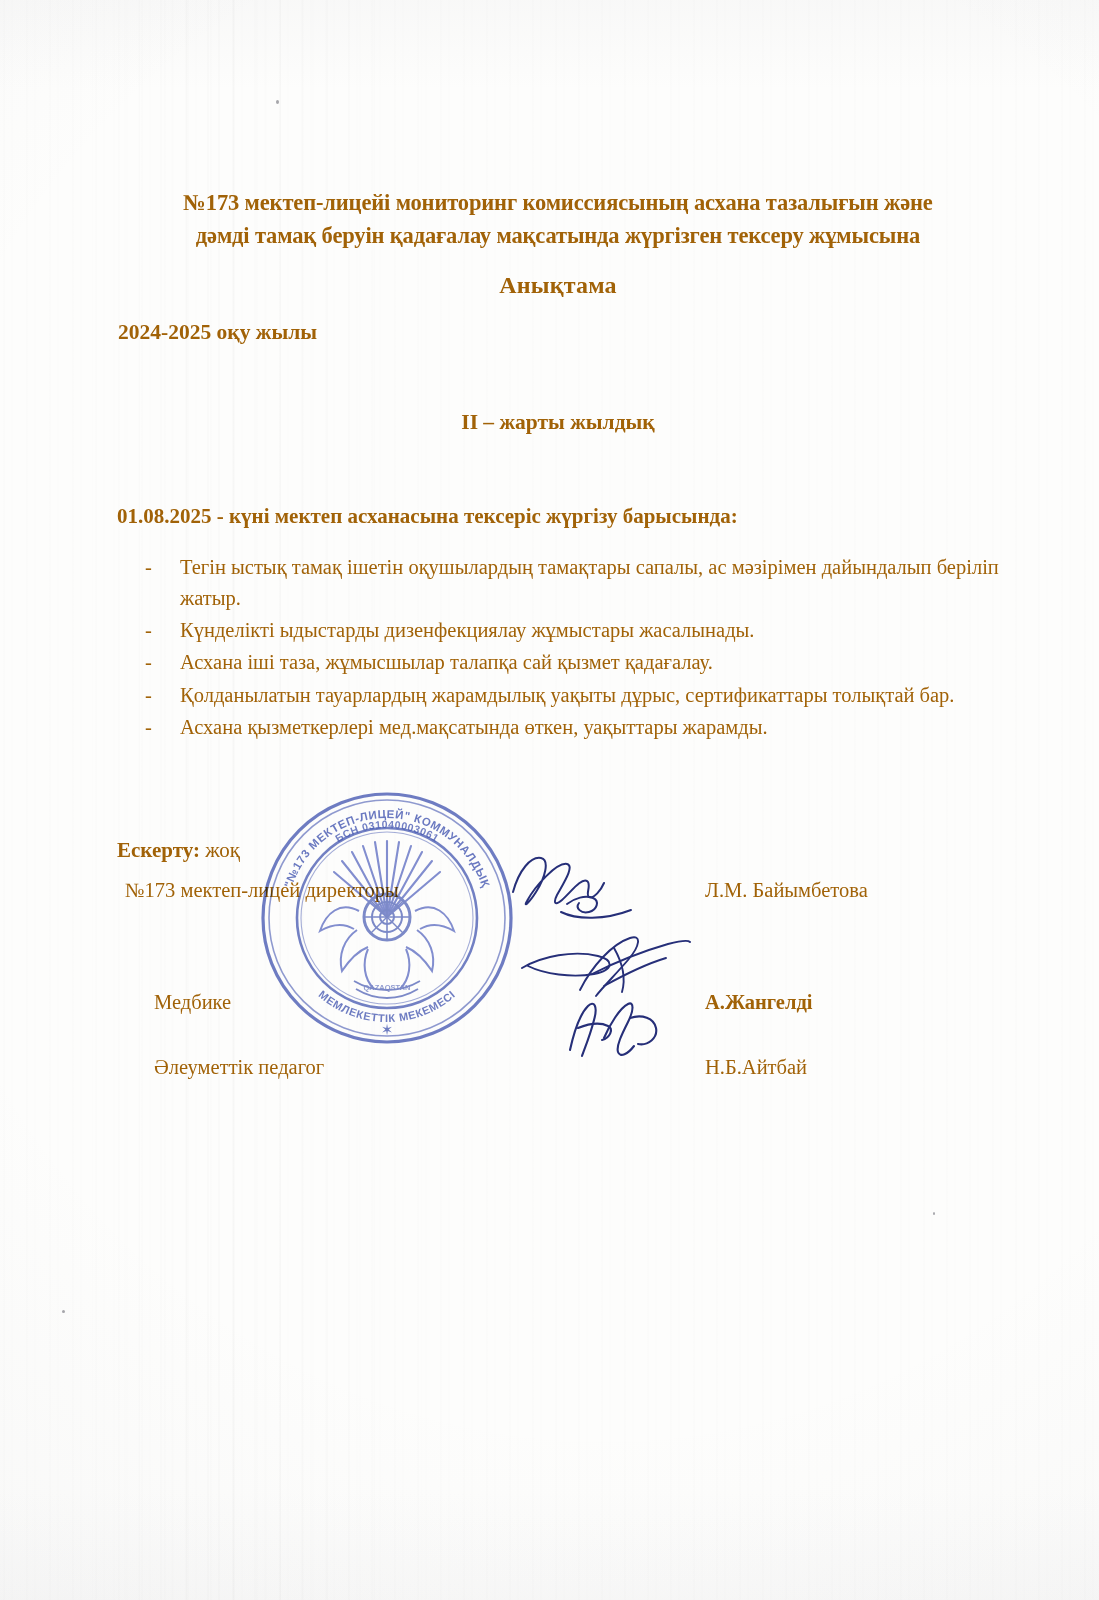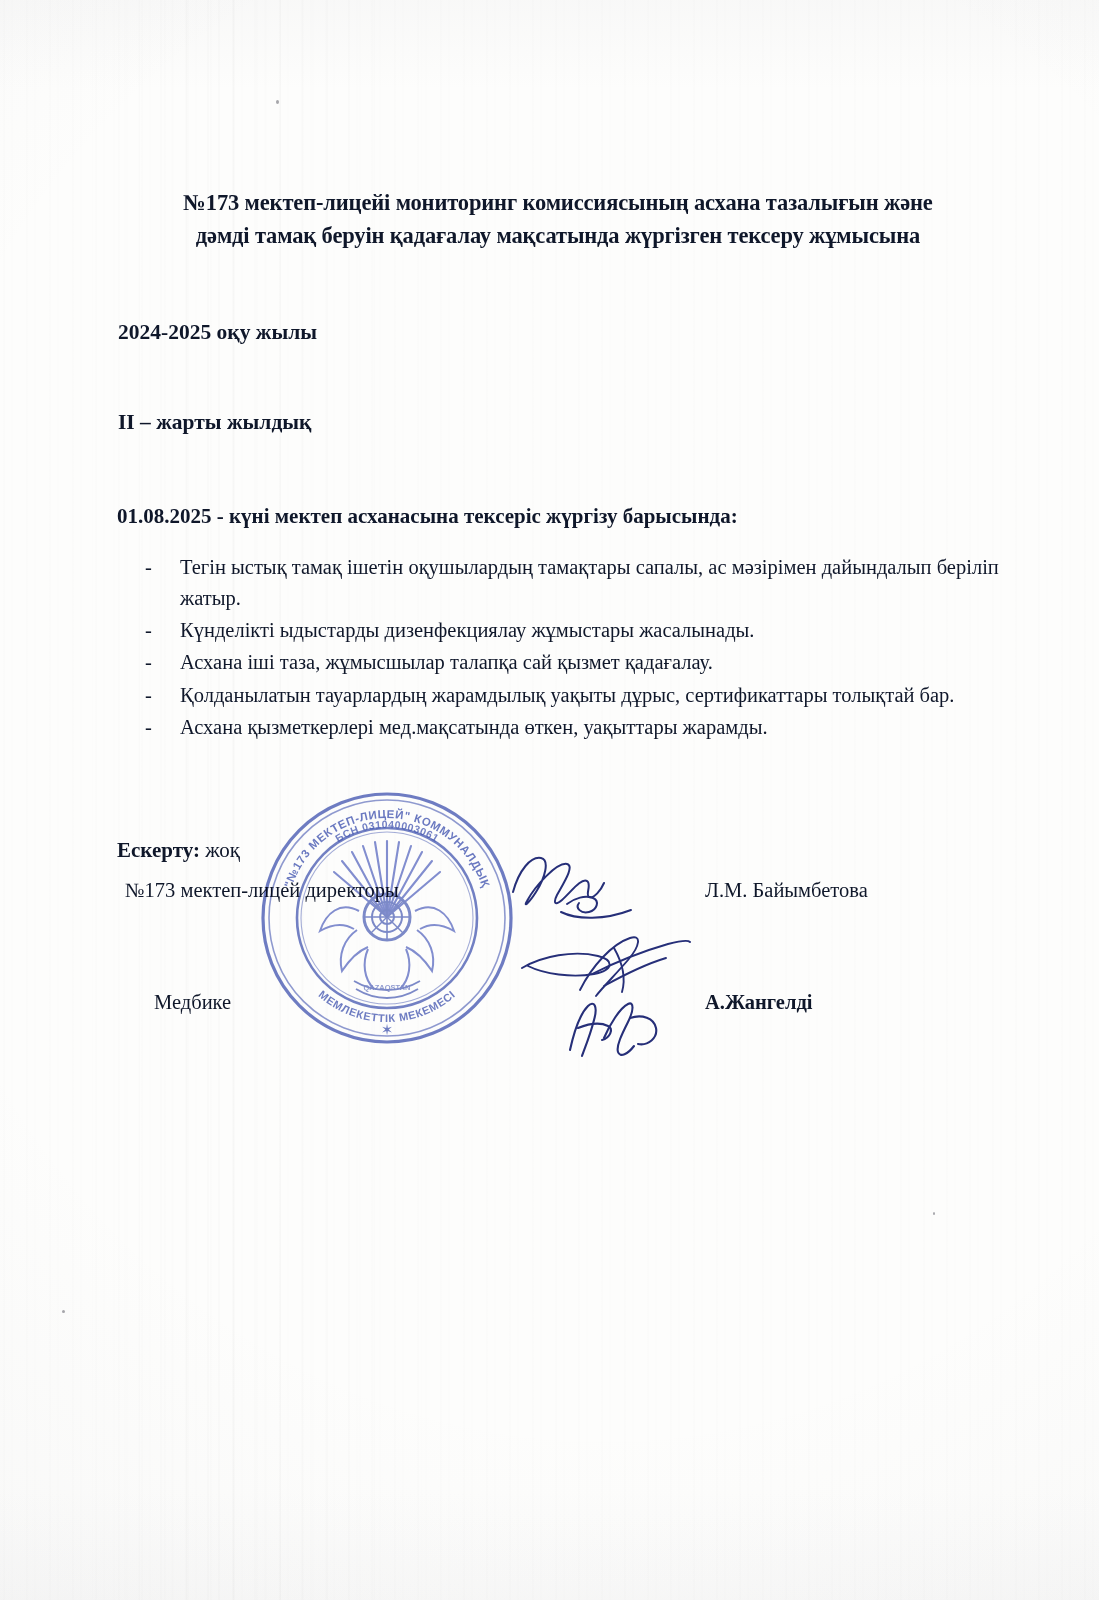--- a/index.html
+++ b/index.html
@@ -8,21 +8,21 @@
     background: #ffffff;
   }
 
   .page {
     position: relative;
     width: 1099px;
     height: 1600px;
     background: #fdfdfc;
     overflow: hidden;
     font-family: "Liberation Serif", "DejaVu Serif", serif;
-    color: #0f172a;
+    color: #a16207;
   }
 
   
   .scan-texture {
     position: absolute;
     inset: 0;
     pointer-events: none;
     background:
       repeating-linear-gradient(
         90deg,
@@ -116,21 +116,21 @@
     width: 880px;
     font-weight: bold;
     font-size: 21.5px;
   }
 
   .heading-term {
     position: absolute;
     left: 118px;
     top: 410px;
     width: 880px;
-    text-align: left;
+    text-align: center;
     font-weight: bold;
     font-size: 21.5px;
   }
 
   .intro-line {
     position: absolute;
     left: 117px;
     top: 504px;
     font-weight: bold;
     font-size: 21px;
@@ -234,20 +234,21 @@
   <div class="scan-speck" style="left:62px;top:1310px;width:3px;height:3px;"></div>
   <div class="scan-speck" style="left:933px;top:1212px;width:2px;height:3px;"></div>
 
   <div class="content">
 
     <div class="doc-title">
       <div>№173 мектеп-лицейі мониторинг комиссиясының асхана тазалығын және</div>
       <div>дәмді тамақ беруін қадағалау мақсатында жүргізген тексеру жұмысына</div>
     </div>
 
+    <div class="heading-spravka">Анықтама</div>
     <div class="heading-year">2024-2025 оқу жылы</div>
     <div class="heading-term">II – жарты жылдық</div>
 
     <div class="intro-line">01.08.2025 - күні мектеп асханасына тексеріс жүргізу барысында:</div>
 
     <div class="findings">
       <div class="finding-row">
         <span class="finding-dash">-</span>
         <span class="finding-text">Тегін ыстық тамақ ішетін оқушылардың тамақтары сапалы, ас мәзірімен дайындалып беріліп жатыр.</span>
       </div>
@@ -275,20 +276,24 @@
     </div>
 
     <div class="sign-block">
       <div class="sign-row r1">
         <span class="sign-role">№173 мектеп-лицей директоры</span>
         <span class="sign-name">Л.М. Байымбетова</span>
       </div>
       <div class="sign-row r2">
         <span class="sign-role indent" style="top:63px;">Медбике</span>
         <span class="sign-name" style="top:63px;font-weight:bold;">А.Жангелді</span>
+      </div>
+      <div class="sign-row r3">
+        <span class="sign-role indent" style="top:42px;">Әлеуметтік педагог</span>
+        <span class="sign-name" style="top:42px;">Н.Б.Айтбай</span>
       </div>
     </div>
   </div>
 
   <svg class="seal" viewBox="0 0 258 258">
     <defs>
       <path id="arcTop" d="M 29 129 A 100 100 0 0 1 229 129"></path>
       <path id="arcTop2" d="M 39 129 A 90 90 0 0 1 219 129"></path>
       <path id="arcBottom" d="M 25 129 A 104 104 0 0 0 233 129"></path>
       <radialGradient id="inkFade" cx="50%" cy="50%" r="50%">

